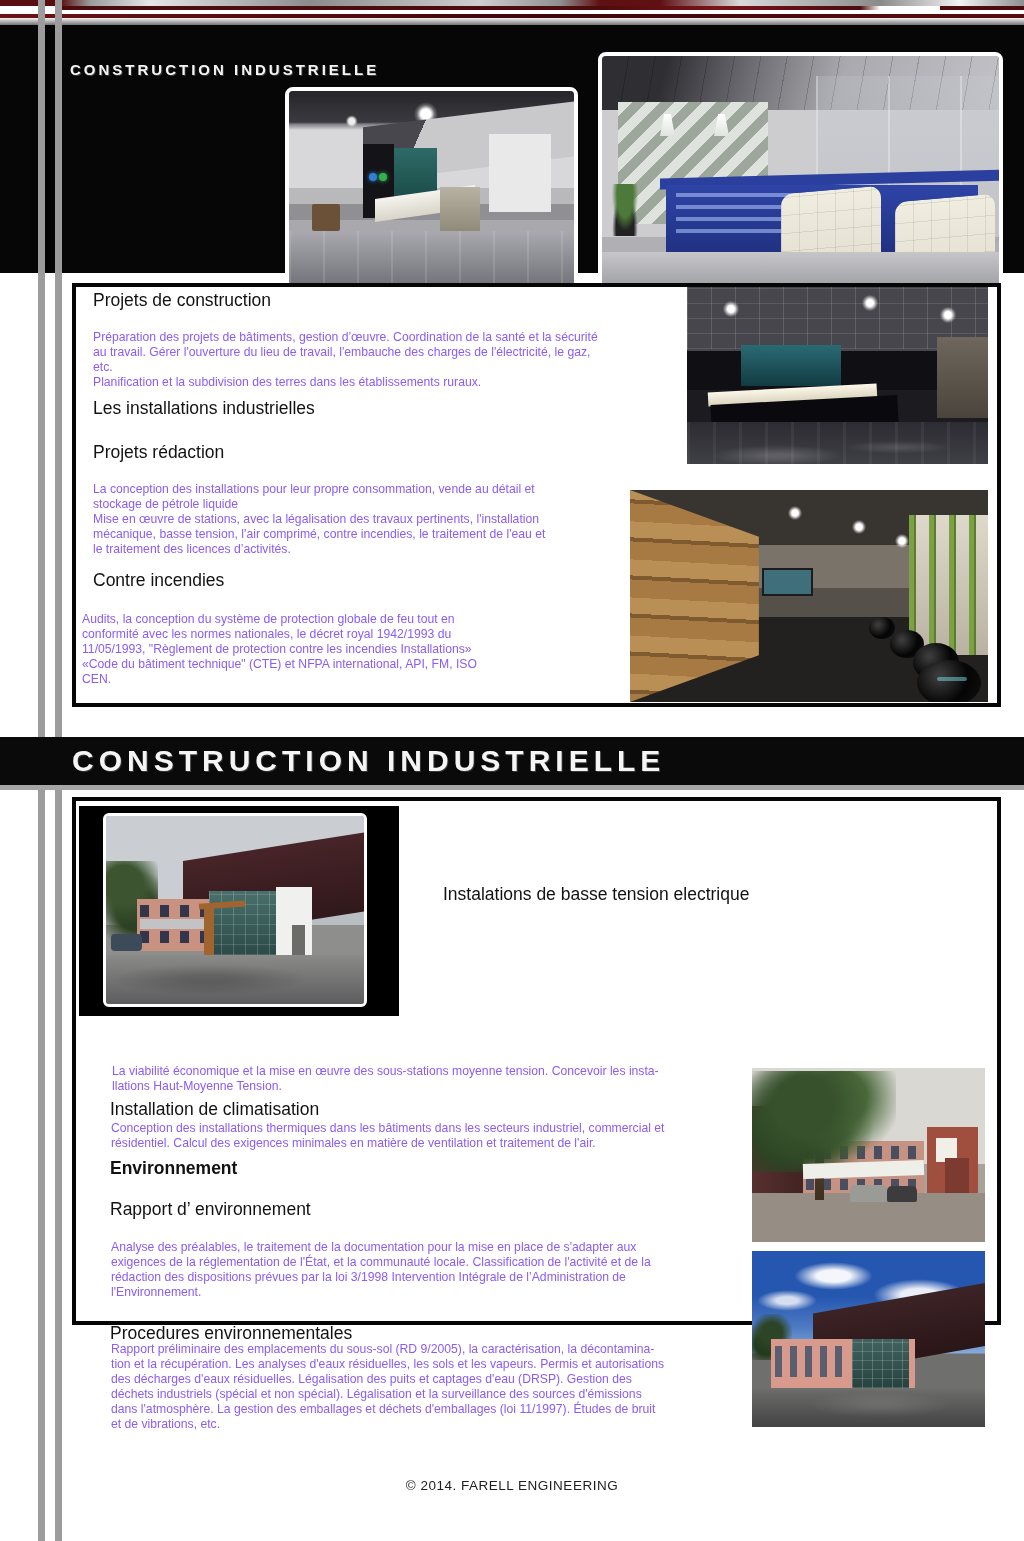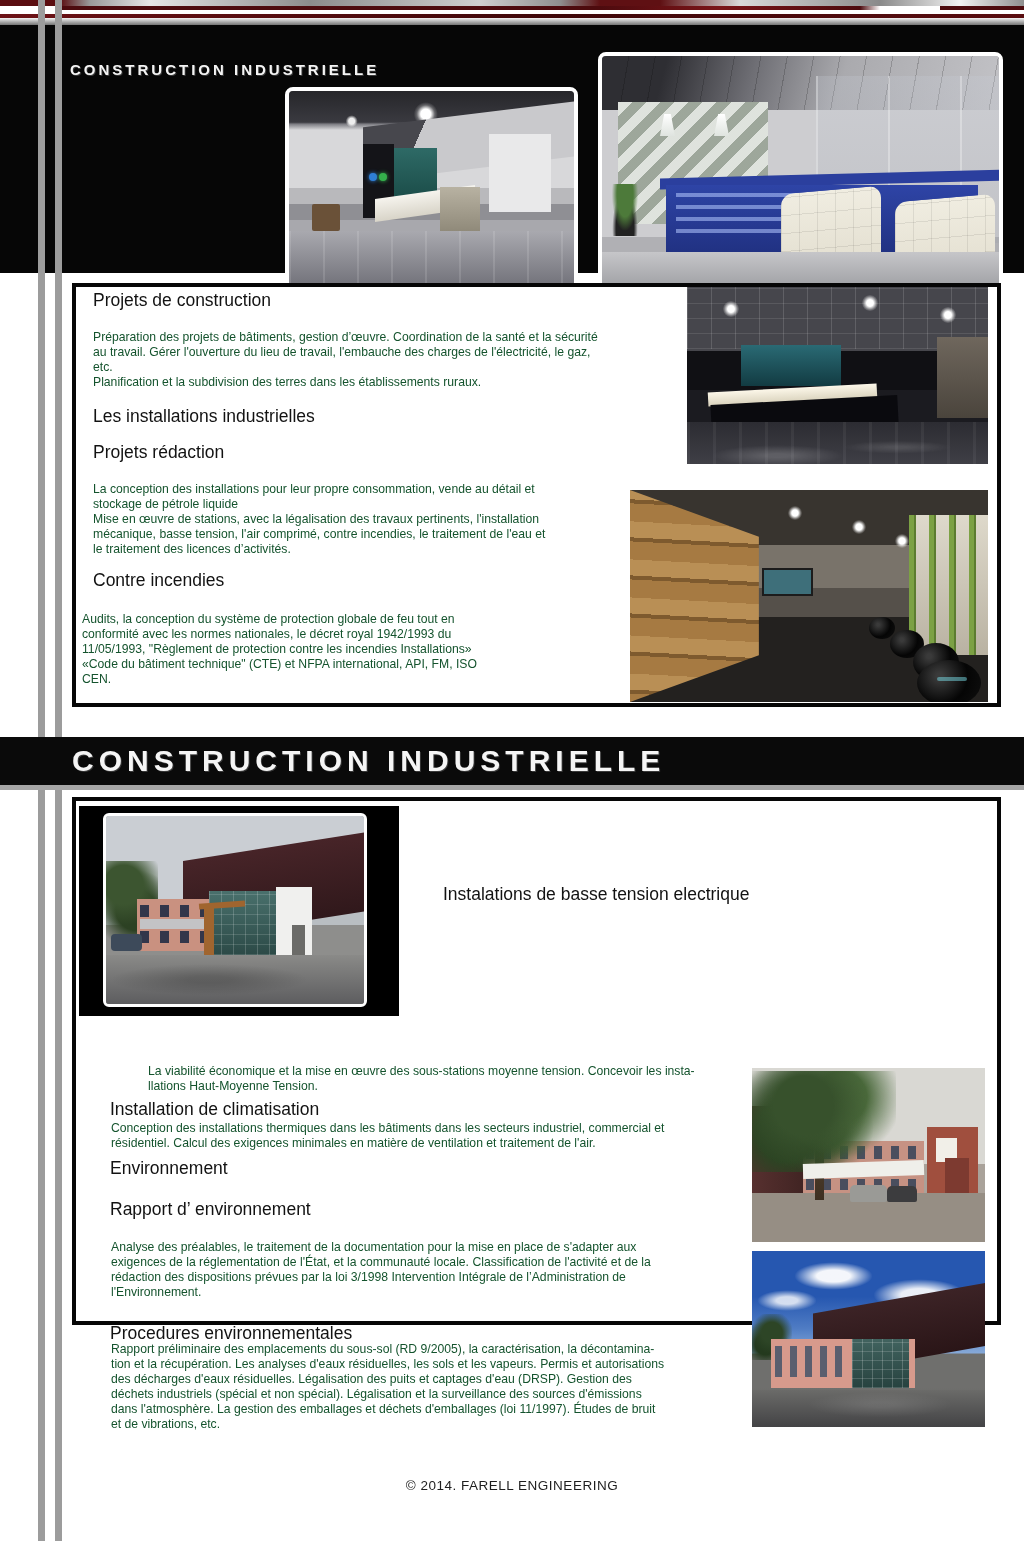--- a/index.html
+++ b/index.html
@@ -80,21 +80,21 @@
       linear-gradient(180deg,#f0ede1,#ddd8c8); border-radius:12px; transform:skewY(-5deg); }
   .sc-dental .chairA { right:118px; bottom:-14px; } .sc-dental .chairB { right:4px; bottom:-22px; }
   .sc-dental .floor { left:0; bottom:0; width:100%; height:36px; background:linear-gradient(180deg,#c6c6c9,#9fa0a4); }
 
   
   .panel { position:absolute; background:#ffffff; border:4px solid #060606; z-index:3; }
   .panel-1 { left:72px; top:283px; width:929px; height:424px; }
   .panel-2 { left:72px; top:797px; width:929px; height:528px; }
 
   .h-std { position:absolute; color:#121212; font-size:17.5px; font-weight:400; white-space:nowrap; }
-  .para  { position:absolute; color:#14532d; font-size:12.2px; line-height:15px; white-space:pre-line; }
+  .para  { position:absolute; color:#8b5cf6; font-size:12.2px; line-height:15px; white-space:pre-line; }
 
   .inner-img { position:absolute; overflow:hidden; background:#444; }
 
   
   .sc-office { background:linear-gradient(180deg,#46464c 0 36%,#101014 36% 58%,#1b1b20 58% 100%); }
   .sc-office .grid { left:0; top:0; width:100%; height:62px;
     background:repeating-linear-gradient(90deg,rgba(255,255,255,.14) 0 1px,transparent 1px 24px),
                repeating-linear-gradient(0deg,rgba(255,255,255,.10) 0 1px,transparent 1px 15px); }
   .sc-office .lt { width:16px; height:16px; border-radius:50%;
     background:radial-gradient(circle,#ffffff 30%,rgba(255,255,255,.25) 60%,transparent 75%); }
@@ -260,21 +260,21 @@
 
   <div class="vrule r1"></div>
   <div class="vrule r2"></div>
 
   <div class="panel panel-1">
     <div class="h-std" style="left:17px; top:3px;">Projets de construction</div>
     <div class="para" style="left:17px; top:43px; width:600px;">Préparation des projets de bâtiments, gestion d’œuvre. Coordination de la santé et la sécurité
 au travail. Gérer l'ouverture du lieu de travail, l'embauche des charges de l'électricité, le gaz,
 etc.
 Planification et la subdivision des terres dans les établissements ruraux.</div>
-    <div class="h-std" style="left:17px; top:111px;margin-top:8px;">Les installations industrielles</div>
+    <div class="h-std" style="left:17px; top:111px;">Les installations industrielles</div>
     <div class="h-std" style="left:17px; top:155px;">Projets rédaction</div>
     <div class="para" style="left:17px; top:195px; width:600px;">La conception des installations pour leur propre consommation, vende au détail et
 stockage de pétrole liquide
 Mise en œuvre de stations, avec la légalisation des travaux pertinents, l'installation
 mécanique, basse tension, l'air comprimé, contre incendies, le traitement de l'eau et
 le traitement des licences d’activités.</div>
     <div class="h-std" style="left:17px; top:283px;">Contre incendies</div>
     <div class="para" style="left:6px; top:325px; width:600px;">Audits, la conception du système de protection globale de feu tout en
 conformité avec les normes nationales, le décret royal 1942/1993 du
 11/05/1993, "Règlement de protection contre les incendies Installations»
@@ -335,28 +335,28 @@
             <div class="door"></div>
             <div class="pillar"></div>
           <div class="ground"></div>
             <div class="car"></div>
         </div>
       </div>
     </div>
 
     <div class="h-std" style="left:367px; top:83px;">Instalations de basse tension electrique</div>
 
-    <div class="para" style="left:36px; top:263px; width:640px;margin-left:36px;">La viabilité économique et la mise en œuvre des sous-stations moyenne tension. Concevoir les insta-
+    <div class="para" style="left:36px; top:263px; width:640px;">La viabilité économique et la mise en œuvre des sous-stations moyenne tension. Concevoir les insta-
 llations Haut-Moyenne Tension.</div>
 
     <div class="h-std" style="left:34px; top:298px;">Installation de climatisation</div>
     <div class="para" style="left:35px; top:320px; width:640px;">Conception des installations thermiques dans les bâtiments dans les secteurs industriel, commercial et
 résidentiel. Calcul des exigences minimales en matière de ventilation et traitement de l'air.</div>
 
-    <div class="h-std" style="left:34px; top:357px;">Environnement</div>
+    <div class="h-std" style="left:34px; top:357px;font-weight:bold;">Environnement</div>
     <div class="h-std" style="left:34px; top:398px;">Rapport d’ environnement</div>
     <div class="para" style="left:35px; top:439px; width:640px;">Analyse des préalables, le traitement de la documentation pour la mise en place de s'adapter aux
 exigences de la réglementation de l'État, et la communauté locale. Classification de l'activité et de la
 rédaction des dispositions prévues par la loi 3/1998 Intervention Intégrale de l’Administration de
 l'Environnement.</div>
 
     <div class="h-std" style="left:34px; top:522px;">Procedures environnementales</div>
     <div class="para" style="left:35px; top:541px; width:645px;">Rapport préliminaire des emplacements du sous-sol (RD 9/2005), la caractérisation, la décontamina-
 tion et la récupération. Les analyses d'eaux résiduelles, les sols et les vapeurs. Permis et autorisations
 des décharges d'eaux résiduelles. Légalisation des puits et captages d'eau (DRSP). Gestion des

